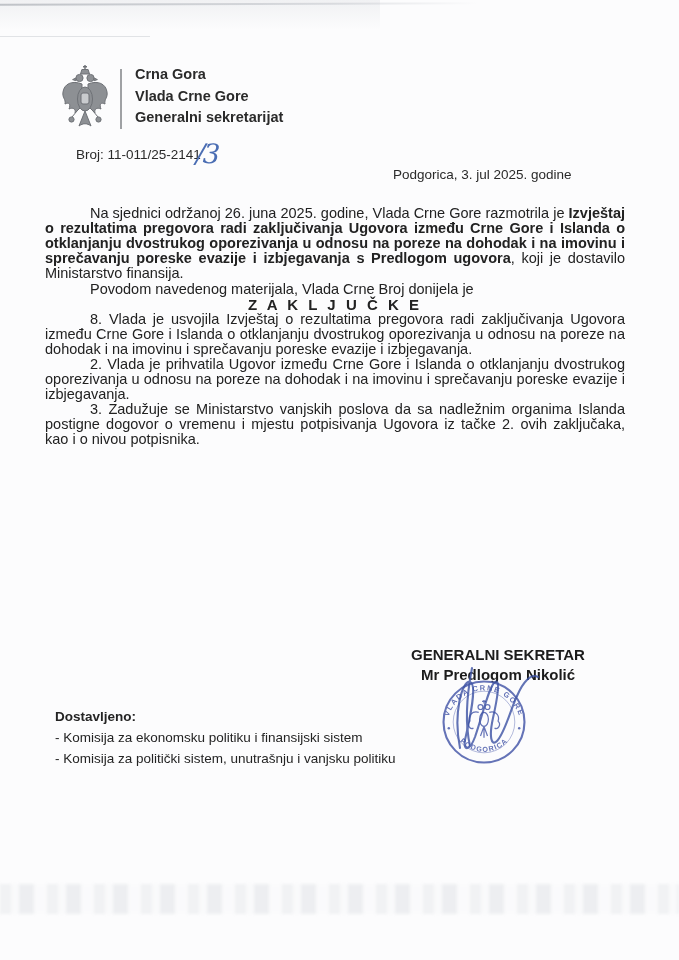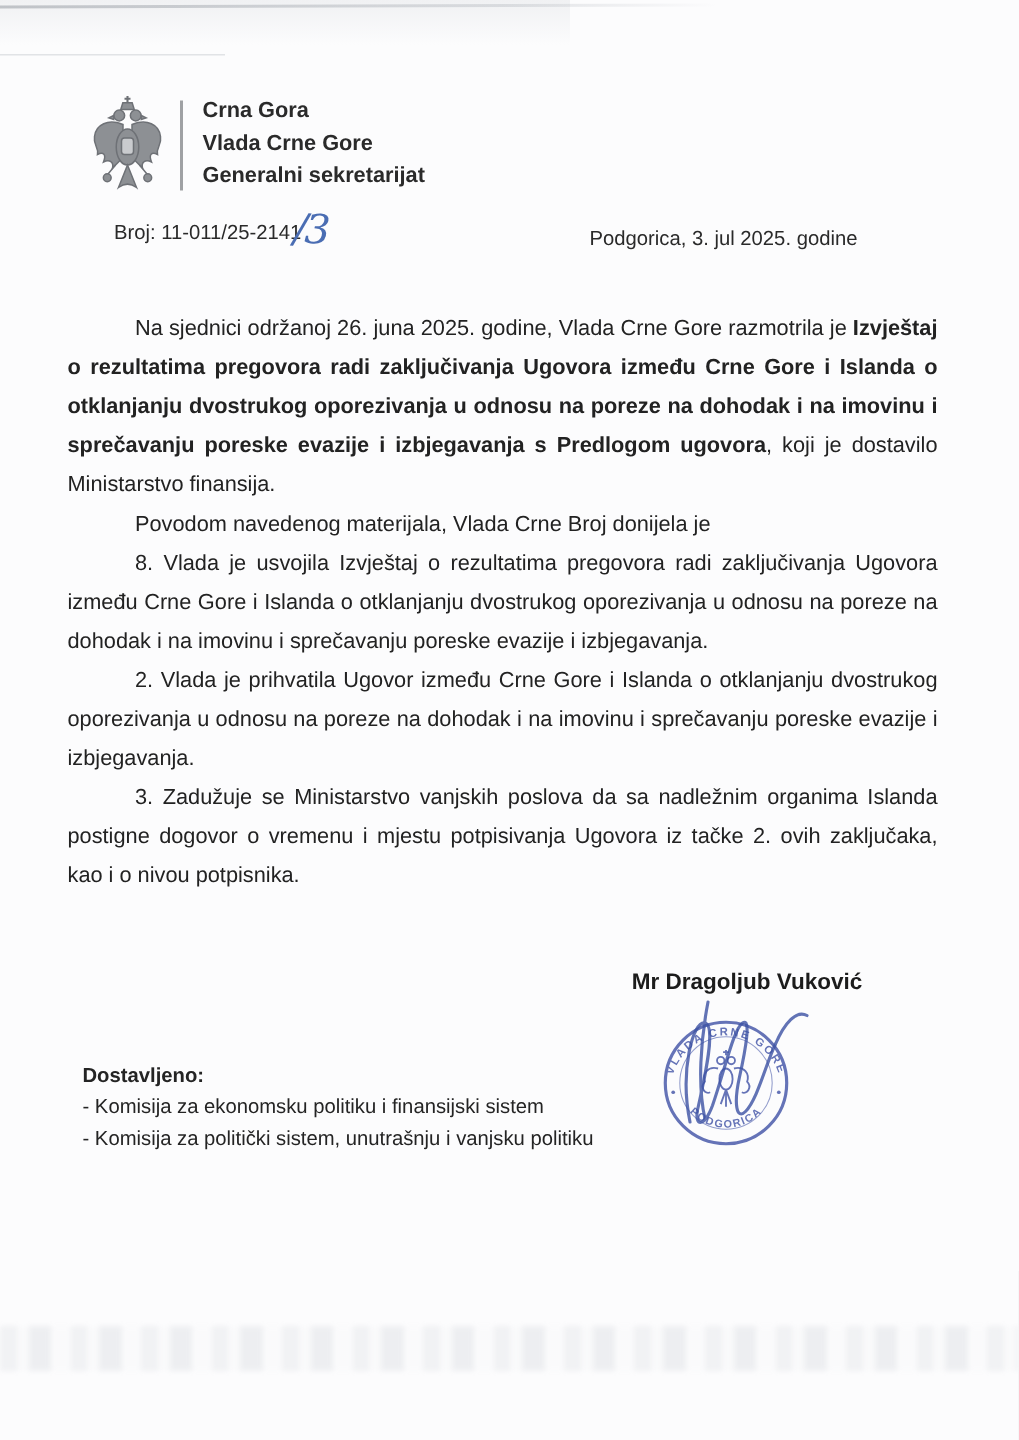--- a/index.html
+++ b/index.html
@@ -9,31 +9,31 @@
   }
   
   .scan-line-top{position:absolute;top:3px;left:0;width:478px;height:2px;
     background:linear-gradient(90deg,rgba(150,155,162,.55),rgba(170,175,182,.35) 70%,rgba(190,195,200,0));transform:rotate(-.15deg);}
   .scan-line-2{position:absolute;top:36px;left:0;width:150px;height:1px;background:rgba(175,180,186,.35);}
   .scan-smudge{position:absolute;top:0;left:0;width:380px;height:30px;
     background:linear-gradient(180deg,rgba(205,208,213,.25),rgba(205,208,213,0));}
   .ghost-band{position:absolute;top:884px;left:0;width:679px;height:30px;opacity:.5;filter:blur(1.6px);
     background:repeating-linear-gradient(90deg,rgba(176,182,191,.30) 0 11px,rgba(205,210,216,.10) 11px 19px,rgba(168,175,185,.34) 19px 34px,rgba(210,214,220,.08) 34px 47px);}
   
-  .letterhead{position:absolute;left:60px;top:64px;display:flex;align-items:center;}
+  .letterhead{position:absolute;left:60px;top:64px;display:flex;align-items:flex-end;}
   .arms{width:50px;height:64px;}
   .lh-divider{width:2px;height:60px;background:#9fa1a4;margin-left:10px;margin-top:2px;}
   .lh-text{margin-left:13px;font-weight:bold;font-size:14.5px;line-height:21.5px;color:#2a2a2a;}
   
   .ref-number{position:absolute;left:62px;top:147px;font-size:13.5px;color:#2a2a2a;margin-left:14px;}
   .hand-suffix{position:absolute;left:196px;top:138px;font-family:"DejaVu Serif",serif;font-style:italic;
     font-size:27px;color:#4a6db3;transform:rotate(3deg);letter-spacing:-2px;}
-  .place-date{position:absolute;left:393px;top:151px;font-size:13.5px;color:#2a2a2a;}
+  .place-date{position:absolute;left:393px;top:167px;font-size:13.5px;color:#2a2a2a;}
   
-  .doc-body{position:absolute;left:45px;top:206px;width:580px;font-size:14.5px;line-height:26px;
+  .doc-body{position:absolute;left:45px;top:206px;width:580px;font-size:14.5px;line-height:15px;
     text-align:justify;color:#222;}
   .doc-body p{margin:0;text-indent:45px;}
   .b{font-weight:bold;}
   .heading{margin:15px 0 14px 0;text-align:center;font-weight:bold;font-size:15px;letter-spacing:3px;text-indent:0 !important;}
   
   .sig-block{position:absolute;left:400px;top:645px;width:196px;text-align:center;
     font-weight:bold;font-size:15px;line-height:19.5px;color:#1c1c1c;}
   
   .stamp{position:absolute;left:440px;top:678px;width:88px;height:88px;opacity:.85;}
   .scrawl{position:absolute;left:432px;top:652px;width:132px;height:122px;opacity:.8;}
@@ -77,27 +77,29 @@
     </div>
   </div>
 
   <div class="ref-number">Broj: 11-011/25-2141</div>
   <div class="hand-suffix">/3</div>
   <div class="place-date">Podgorica, 3. jul 2025. godine</div>
 
   <div class="doc-body">
     <p><span>Na sjednici održanoj 26. juna 2025. godine, Vlada Crne Gore razmotrila je </span><span class="b">Izvještaj o rezultatima pregovora radi zaključivanja Ugovora između Crne Gore i Islanda o otklanjanju dvostrukog oporezivanja u odnosu na poreze na dohodak i na imovinu i sprečavanju poreske evazije i izbjegavanja s Predlogom ugovora</span><span>, koji je dostavilo Ministarstvo finansija.</span></p>
     <p style="margin-top:1px;">Povodom navedenog materijala, Vlada Crne Broj donijela je</p>
+    <p class="heading">Z A K L J U Č K E</p>
     <p>8. Vlada je usvojila Izvještaj o rezultatima pregovora radi zaključivanja Ugovora između Crne Gore i Islanda o otklanjanju dvostrukog oporezivanja u odnosu na poreze na dohodak i na imovinu i sprečavanju poreske evazije i izbjegavanja.</p>
     <p>2. Vlada je prihvatila Ugovor između Crne Gore i Islanda o otklanjanju dvostrukog oporezivanja u odnosu na poreze na dohodak i na imovinu i sprečavanju poreske evazije i izbjegavanja.</p>
     <p>3. Zadužuje se Ministarstvo vanjskih poslova da sa nadležnim organima Islanda postigne dogovor o vremenu i mjestu potpisivanja Ugovora iz tačke 2. ovih zaključaka, kao i o nivou potpisnika.</p>
   </div>
 
   <div class="sig-block">
-    <div>Mr Dragoljub Vuković</div>
+    <div>GENERALNI SEKRETAR</div>
+    <div>Mr Predlogom Nikolić</div>
   </div>
 
   <svg class="stamp" viewBox="0 0 100 100">
     <defs>
       <path id="arcTop" d="M 8,56 A 42,42 0 1 1 92,56" fill="none"></path>
       <path id="arcBottom" d="M 14,58 A 38,38 0 0 0 86,58" fill="none"></path>
     </defs>
     <circle cx="50" cy="50" r="46" fill="none" stroke="#4b5cab" stroke-width="2.4"></circle>
     <circle cx="50" cy="50" r="35" fill="none" stroke="#4b5cab" stroke-width="0.8" opacity="0.7"></circle>
     <text font-family="Liberation Sans, sans-serif" font-size="8.6" font-weight="bold" fill="#4b5cab" letter-spacing="1.6">

